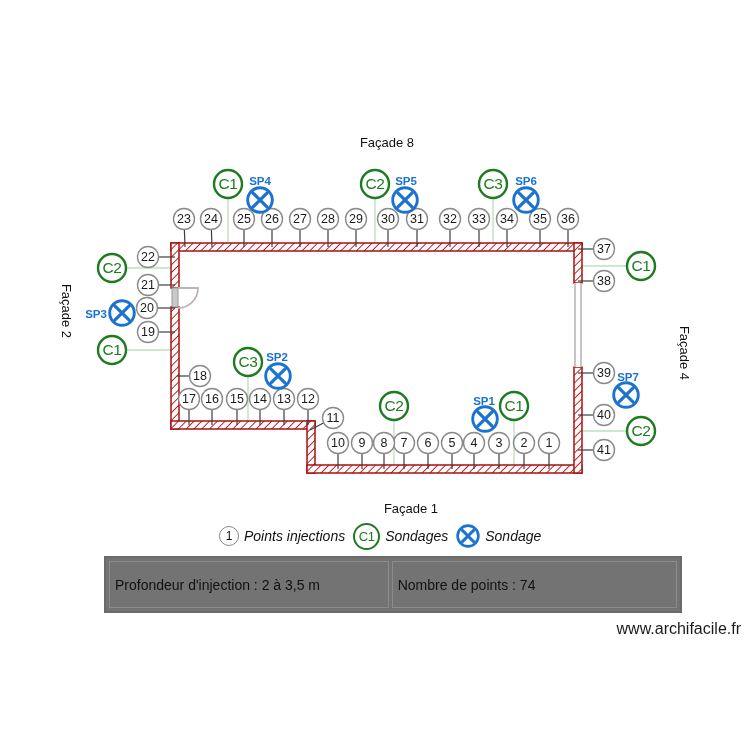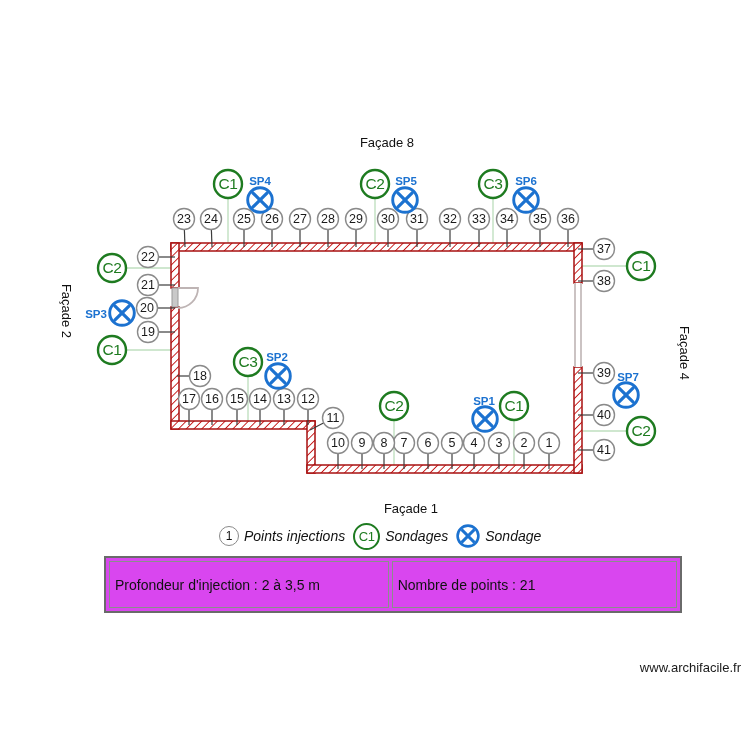--- a/index.html
+++ b/index.html
@@ -15,26 +15,26 @@
           align-items:center;gap:5px;font-size:14px;}
   .leg-circle-num{display:inline-flex;width:20px;height:20px;border:1.4px solid #8a8a8a;
           border-radius:50%;align-items:center;justify-content:center;font-size:12px;
           box-sizing:border-box;background:#fff;}
   .leg-circle-cap{display:inline-flex;width:27px;height:27px;border:2.2px solid #1e7b20;
           border-radius:50%;align-items:center;justify-content:center;font-size:13px;
           color:#1e7b20;box-sizing:border-box;background:#fff;letter-spacing:-0.5px;}
   .leg-label{margin-right:3px;font-style:italic;}
   
   #info-table{position:absolute;left:104px;top:556px;width:578px;height:57px;
-          border:2px solid #6a6a6a;box-sizing:border-box;background:#d946ef;}
+          border:2px solid #6a6a6a;box-sizing:border-box;background:#737373;}
   #info-table table{width:100%;height:100%;border-collapse:separate;border-spacing:3px;}
   #info-table td{border:1.5px solid #8c8c8c;font-size:14px;padding:1px 5px;
           white-space:nowrap;vertical-align:middle;}
   #info-table td.c0{width:49.5%;}
-  #watermark{position:absolute;right:9px;top:660px;font-size:13px;color:#1a1a1a;}
+  #watermark{position:absolute;right:9px;top:620px;font-size:16px;color:#1a1a1a;}
 </style>
 </head>
 <body>
 
 <div id="stage">
 
   <svg id="plan-svg" width="750" height="750" viewBox="0 0 750 750">
     <defs>
       <pattern id="wall-hatch" patternUnits="userSpaceOnUse" width="5.5" height="5.5" patternTransform="rotate(45)">
         <rect width="5.5" height="5.5" fill="#ffffff"></rect>
@@ -380,21 +380,21 @@
       </svg>
     </span>
     <span class="leg-label">Sondage</span>
   </div>
 
   <div id="info-table">
     <table>
       <tbody>
           <tr>
         <td class="c0">Profondeur d'injection : 2 à 3,5 m</td>
-        <td>Nombre de points : 21</td>
+        <td>Nombre de points : 74</td>
       </tr>
     </tbody>
       </table>
   </div>
 
   <div id="watermark">www.archifacile.fr</div>
 
 <div class="facade" style="left: 387px; top: 142px;">Façade 8</div><div class="facade" style="left: 411px; top: 508px;">Façade 1</div><div class="facade vert" style="left: 66px; top: 311px;">Façade 2</div><div class="facade vert" style="left: 684px; top: 353px;">Façade 4</div></div>
 
 </body></html>

